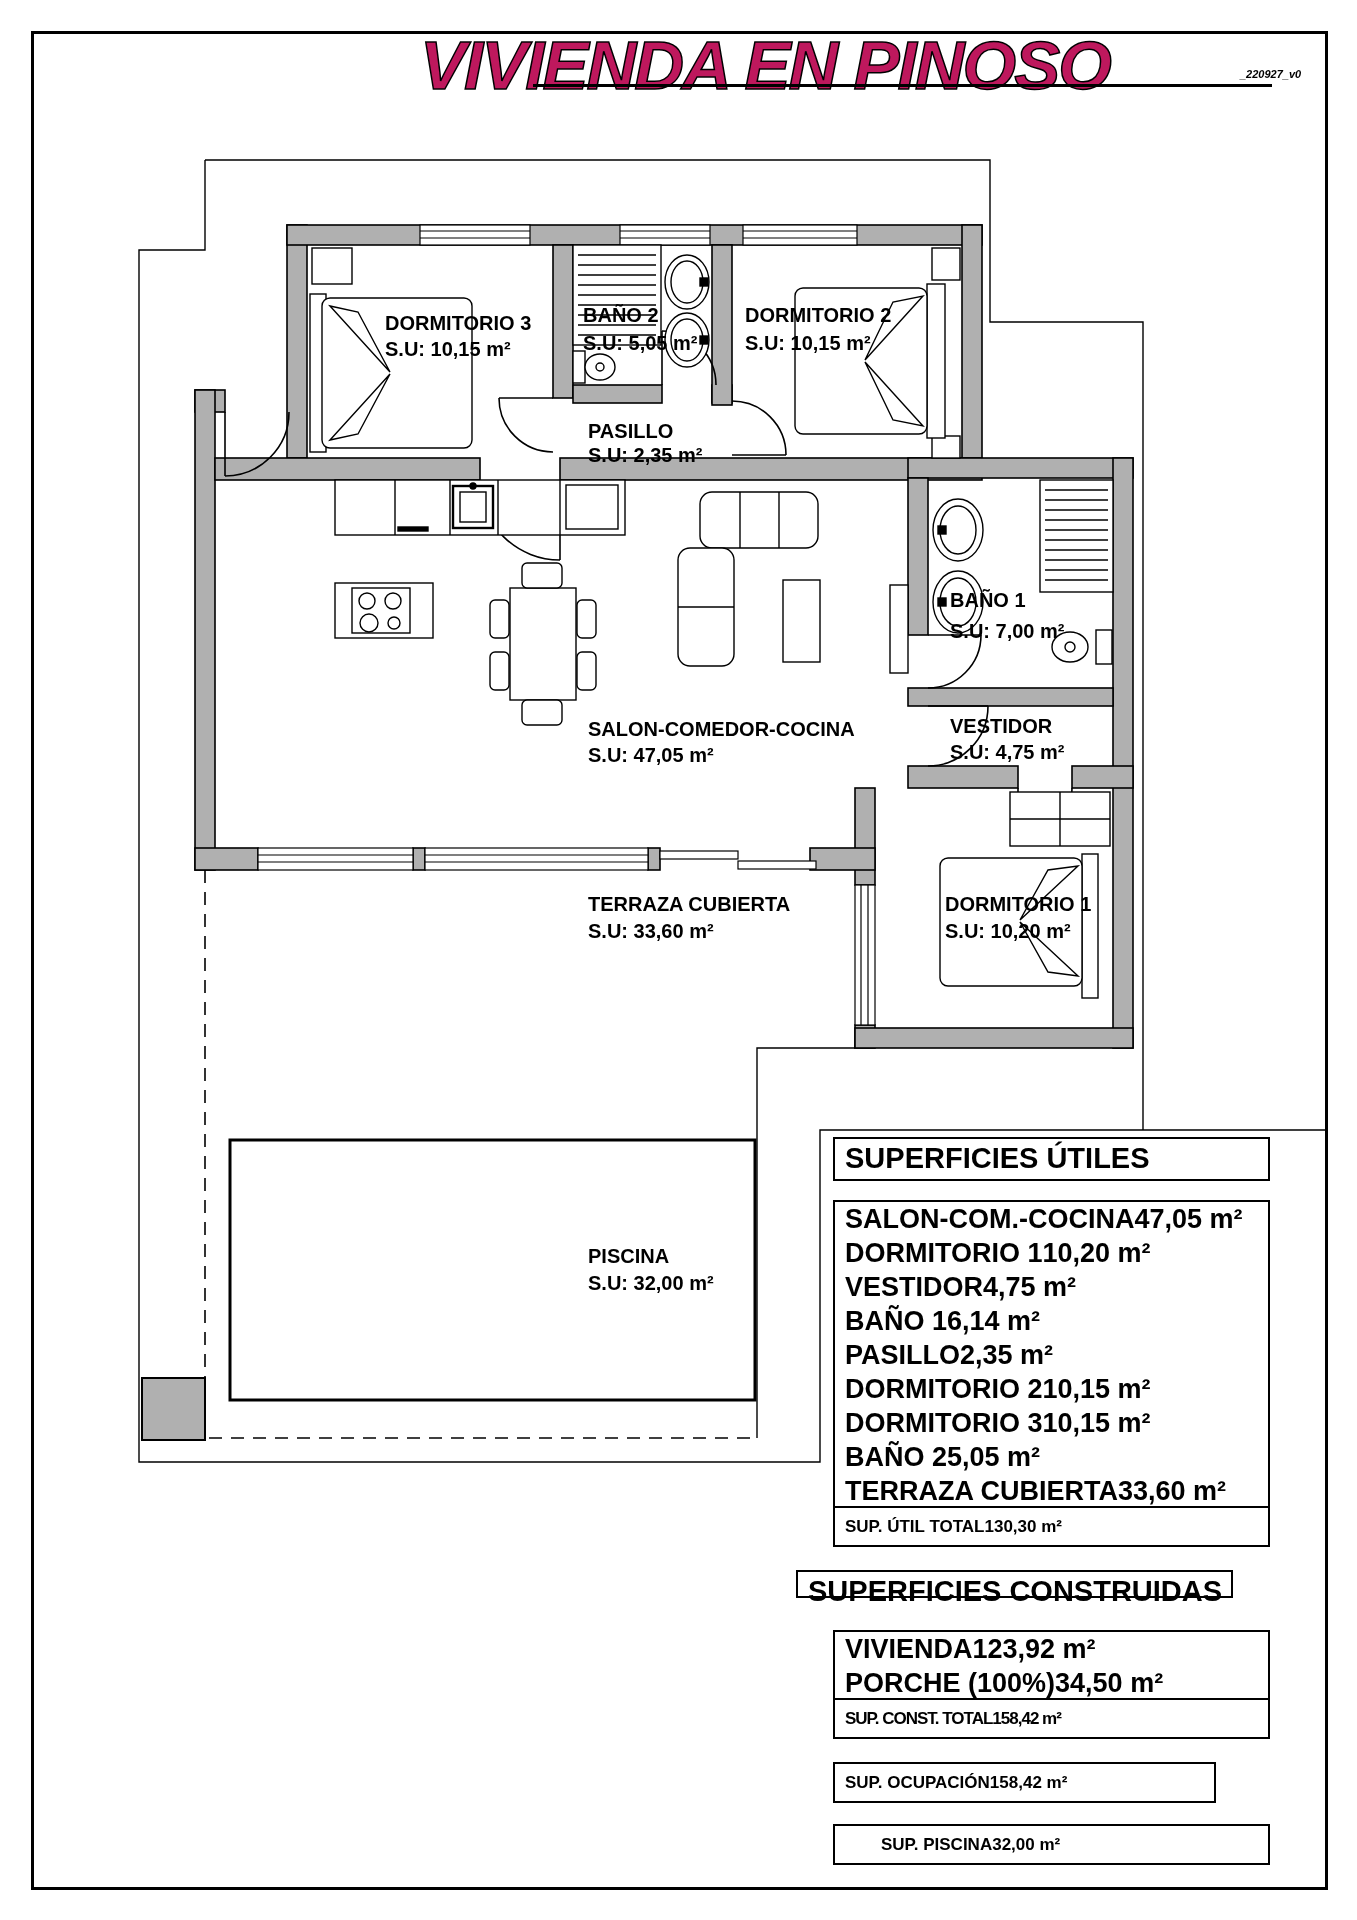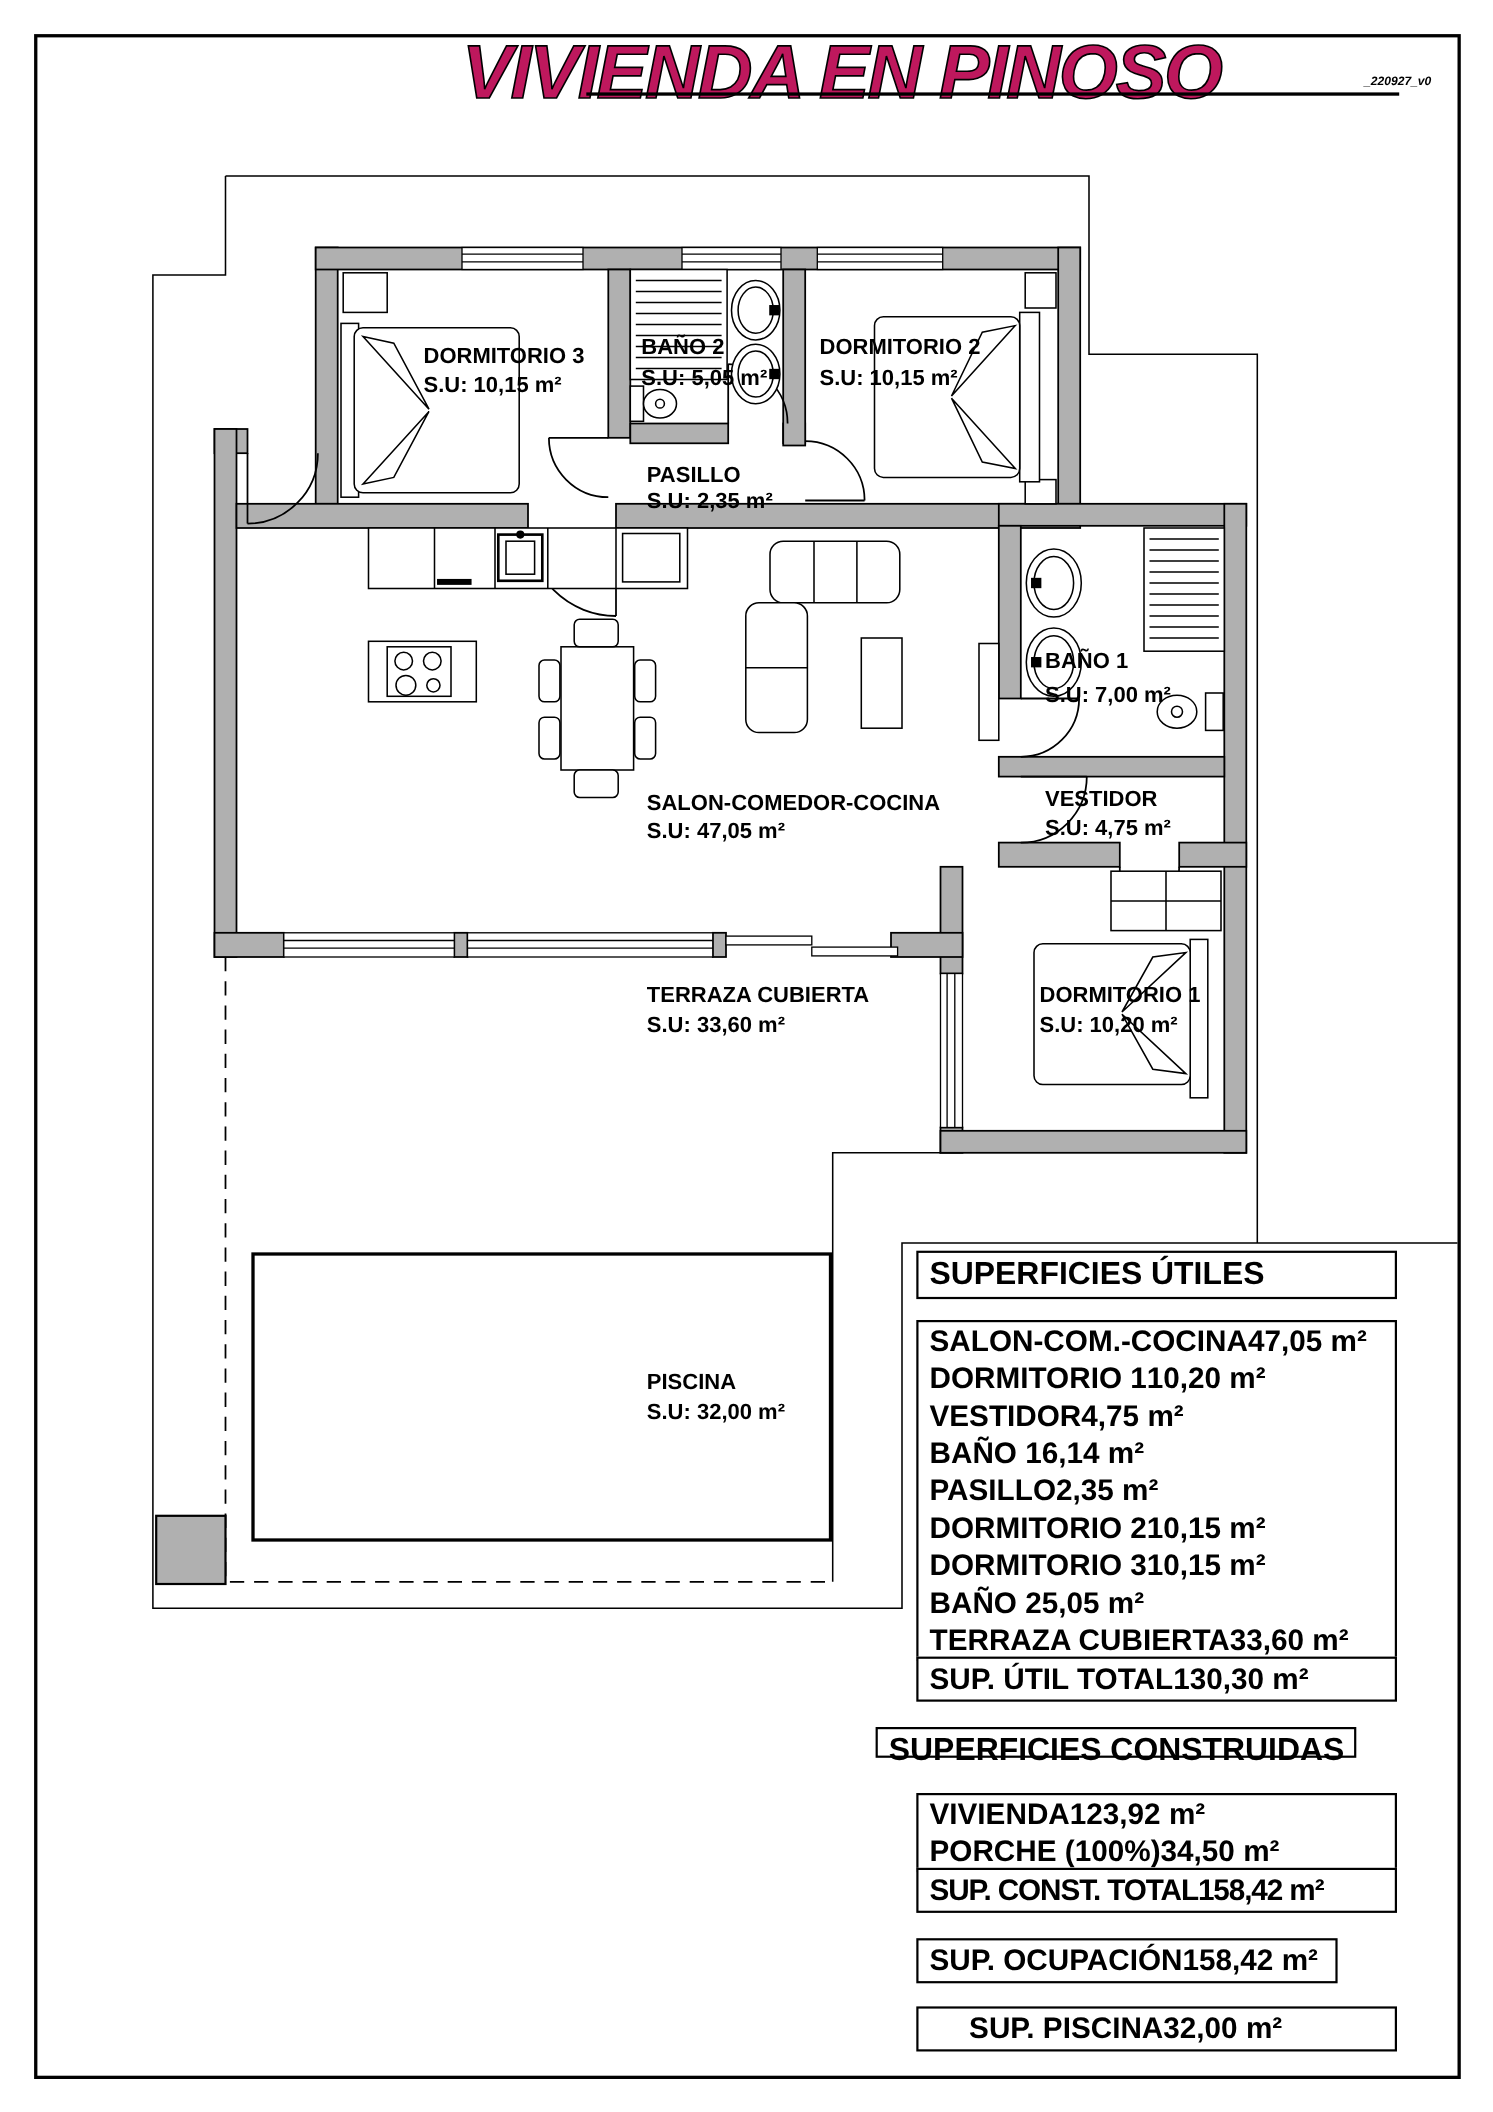--- a/index.html
+++ b/index.html
@@ -7,21 +7,21 @@
   .page-border{position:absolute;left:31px;top:31px;width:1291px;height:1853px;border:3px solid #000;}
   .title{position:absolute;left:420px;top:26px;width:620px;text-align:right;font-size:69px;font-weight:700;font-style:italic;letter-spacing:-2px;color:#be185d;-webkit-text-stroke:1.5px #000;white-space:nowrap;}
   .title-underline{position:absolute;left:533px;top:84px;width:739px;height:3px;background:#000;}
   .version-tag{position:absolute;left:1240px;top:68px;font-size:11px;font-weight:700;font-style:italic;color:#000;}
   svg.plan{position:absolute;left:0;top:0;width:1357px;height:1920px;}
   .box{position:absolute;background:#fff;border:2.5px solid #000;box-sizing:border-box;}
   .box::after{content:"";position:absolute;z-index:-1;left:8px;top:10px;width:100%;height:100%;background:#fff;border:2px solid #000;box-sizing:border-box;}
   .hdr{font-size:29px;font-weight:700;line-height:39px;padding-left:10px;white-space:nowrap;}
   .trow{display:flex;justify-content:flex-start;align-items:center;height:34px;font-size:27px;font-weight:700;padding:0 10px;white-space:nowrap;}
   .trow.tight{letter-spacing:-1px;}
-  .total .trow{height:37px;font-size:27px;}
+  .total .trow{height:37px;font-size:17px;}
   text{fill:#000;font-family:"Liberation Sans",sans-serif;font-weight:bold;}
 </style>
 </head>
 <body>
 
 <div class="page-border"></div>
 <div class="title">VIVIENDA EN PINOSO</div>
 <div class="title-underline"></div>
 <div class="version-tag">_220927_v0</div>
 

